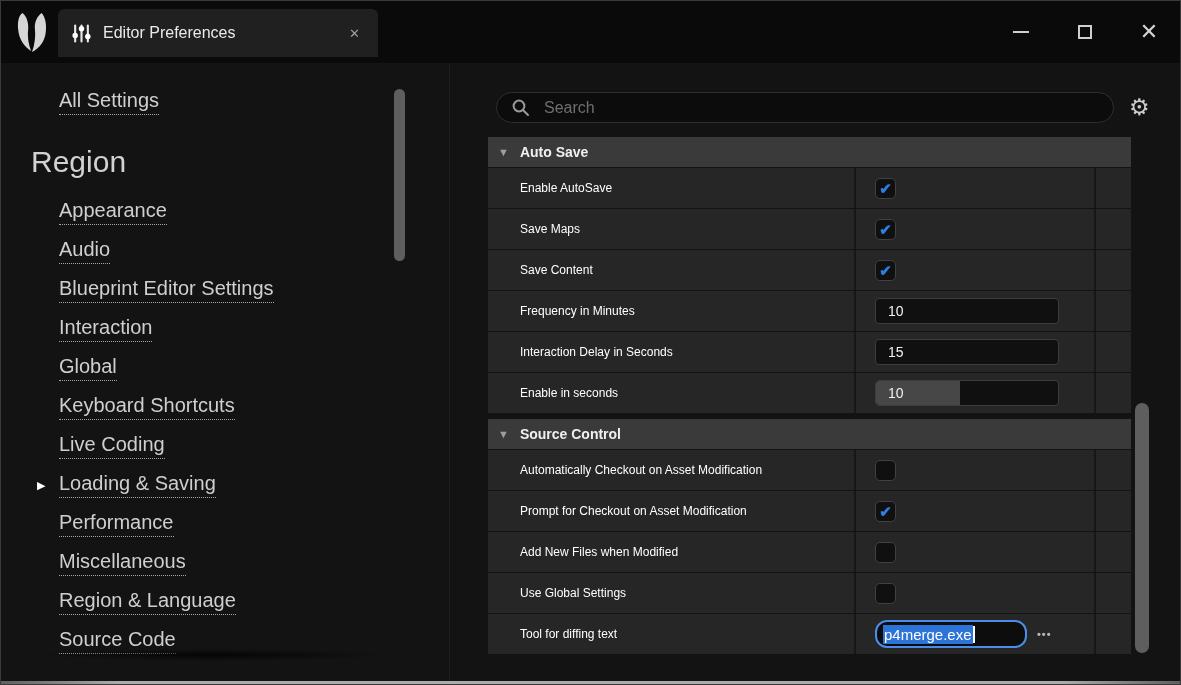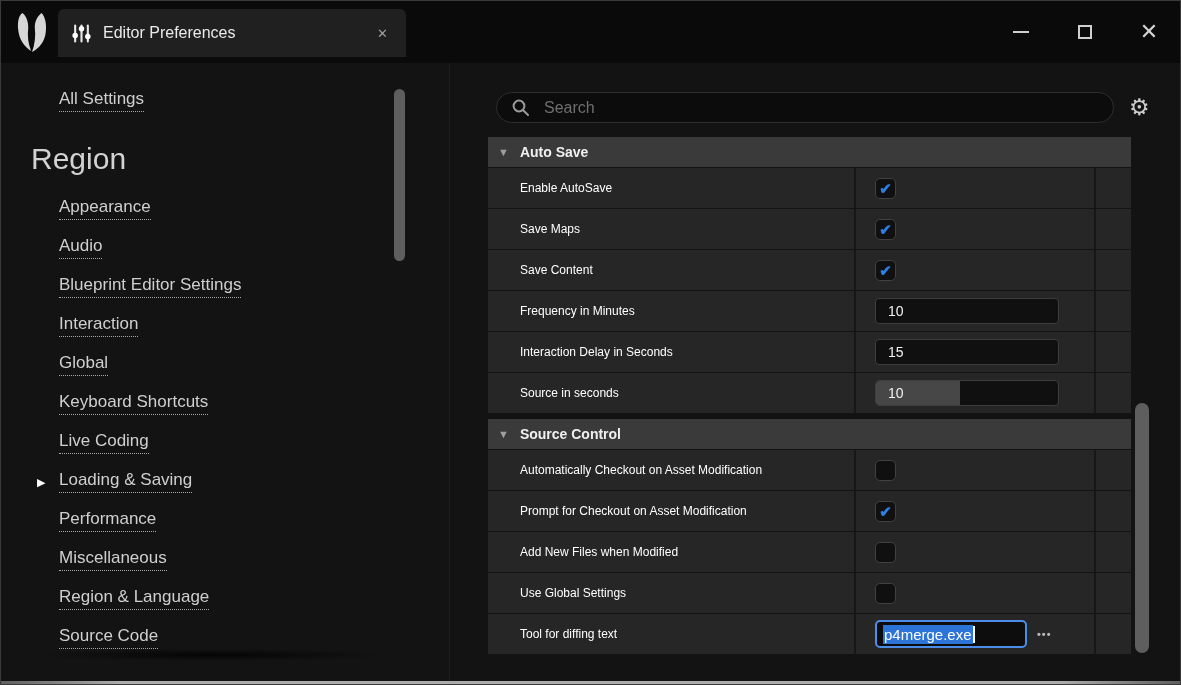--- a/index.html
+++ b/index.html
@@ -5,38 +5,38 @@
   html,body{margin:0;padding:0;background:#000;}
   *{box-sizing:border-box;font-family:"Liberation Sans", sans-serif;}
   .window{
     position:relative;width:1181px;height:685px;background:#131313;
     border:1px solid #3a3a3a;overflow:hidden;
   }
   
   .titlebar{position:absolute;top:0;left:0;right:0;height:62px;background:#0a0a0a;}
   .logo{position:absolute;left:10px;top:9px;width:42px;height:44px;display:flex;align-items:center;justify-content:center;}
   .tab{
-    position:absolute;left:57px;top:8px;width:348px;height:48px;background:#202020;
+    position:absolute;left:57px;top:8px;width:320px;height:48px;background:#202020;
     border-radius:6px 6px 0 0;display:flex;align-items:center;padding:0 14px;
   }
   .tab-icon{display:flex;align-items:center;margin-right:12px;}
   .tab-title{color:#eaeaea;font-size:16px;flex:1;}
   .tab-close{color:#9f9f9f;font-size:13px;cursor:pointer;padding:2px 4px;}
   .win-controls{position:absolute;right:14px;top:0;height:62px;display:flex;align-items:center;gap:30px;}
   .wc{width:34px;height:34px;display:flex;align-items:center;justify-content:center;color:#cfcfcf;cursor:pointer;}
   .minbar{display:block;width:16px;border-top:2px solid #cfcfcf;}
   .maxbox{display:block;width:14px;height:14px;border:2px solid #cfcfcf;}
   .wc.close{font-size:22px;font-weight:400;color:#d4d4d4;}
   
   .body{position:absolute;top:62px;left:0;right:0;bottom:3px;background:#131313;}
   
   .sidebar{position:absolute;left:0;top:0;bottom:0;width:470px;background:#131313;}
   .sidebar-edge{position:absolute;left:448px;top:0;bottom:0;width:1px;background:#1e1e1e;}
   .side-top{margin:26px 0 0 58px;}
-  .side-link{color:#cfcfcf;font-size:17px;border-bottom:1px dotted #a8a8a8;padding-bottom:2px;display:inline-block;cursor:pointer;}
+  .side-link{color:#cfcfcf;font-size:20px;border-bottom:1px dotted #a8a8a8;padding-bottom:2px;display:inline-block;cursor:pointer;}
   .side-cat{margin:27px 0 0 30px;color:#d2d2d2;font-size:30px;line-height:40px;cursor:pointer;}
   .side-nav{margin-top:10px;}
   .side-item{position:relative;height:39px;display:flex;align-items:center;padding-left:58px;cursor:pointer;}
   .sel-arrow{position:absolute;left:36px;top:50%;transform:translateY(-50%);color:#ffffff;font-size:11px;}
   .side-scrollbar{position:absolute;left:393px;top:26px;width:11px;height:172px;border-radius:6px;background:#5e5e5e;cursor:pointer;}
   .side-shadow{position:absolute;left:30px;top:586px;width:360px;height:12px;
     background:radial-gradient(ellipse at center, rgba(0,0,0,0.75) 0%, rgba(0,0,0,0) 70%);}
   
   .content{position:absolute;left:484px;top:0;right:0;bottom:0;}
   .searchrow{display:flex;align-items:center;margin:29px 0 0 11px;height:31px;}
@@ -56,21 +56,21 @@
   .label-cell{width:368px;display:flex;align-items:center;border-right:2px solid #171717;}
   .row-label{color:#ffffff;font-size:12px;margin-left:32px;white-space:nowrap;}
   .value-cell{width:240px;display:flex;align-items:center;padding-left:19px;border-right:2px solid #171717;}
   .tail-cell{flex:1;}
   
   .checkbox{width:21px;height:21px;border-radius:5px;background:#101010;border:1px solid #414141;display:flex;align-items:center;justify-content:center;cursor:pointer;}
   .check{color:#2e7ee3;font-size:15px;font-weight:bold;line-height:1;}
   .num-input{position:relative;width:184px;height:26px;background:#101010;border:1px solid #3d3d3d;border-radius:4px;overflow:hidden;cursor:text;}
   .num-fill{position:absolute;left:0;top:0;bottom:0;background:#474747;border-radius:3px 0 0 3px;}
   .num-val{position:absolute;left:12px;top:0;line-height:24px;color:#f2f2f2;font-size:14px;}
-  .text-input{position:relative;width:152px;height:28px;background:#0d0d0d;border:2px solid #4b8de8;border-radius:5px;display:flex;align-items:center;padding-left:6px;cursor:text;}
+  .text-input{position:relative;width:152px;height:28px;background:#0d0d0d;border:2px solid #4b8de8;border-radius:12px;display:flex;align-items:center;padding-left:6px;cursor:text;}
   .selected-text{background:#2d74d9;color:#ffffff;font-size:15px;padding:1px 1px;}
   .caret{display:inline-block;width:2px;height:17px;background:#ffffff;margin-left:0;}
   .browse-btn{margin-left:10px;color:#b8b8b8;font-size:11px;font-weight:bold;letter-spacing:1px;cursor:pointer;}
   .content-scrollbar{position:absolute;left:650px;top:340px;width:14px;height:250px;border-radius:7px;background:#5e5e5e;cursor:pointer;}
   
   .bottom-edge{position:absolute;left:0;right:0;bottom:0;height:3px;
     background:linear-gradient(90deg,#5f5f5f 0%,#ababab 10%,#ababab 90%,#5f5f5f 100%);}
 </style>
 </head>
 <body>
@@ -232,21 +232,21 @@
             </div>
             <div class="cell value-cell">
               <div class="num-input">
                 <span class="num-val">15</span>
               </div>
             </div>
             <div class="cell tail-cell"></div>
           </div>
           <div class="row">
             <div class="cell label-cell">
-              <span class="row-label">Source in seconds</span>
+              <span class="row-label">Enable in seconds</span>
             </div>
             <div class="cell value-cell">
               <div class="num-input">
                 <span class="num-fill" style="width: 46%;"></span>
                 <span class="num-val">10</span>
               </div>
             </div>
             <div class="cell tail-cell"></div>
           </div>
           <div class="sec-gap"></div>

